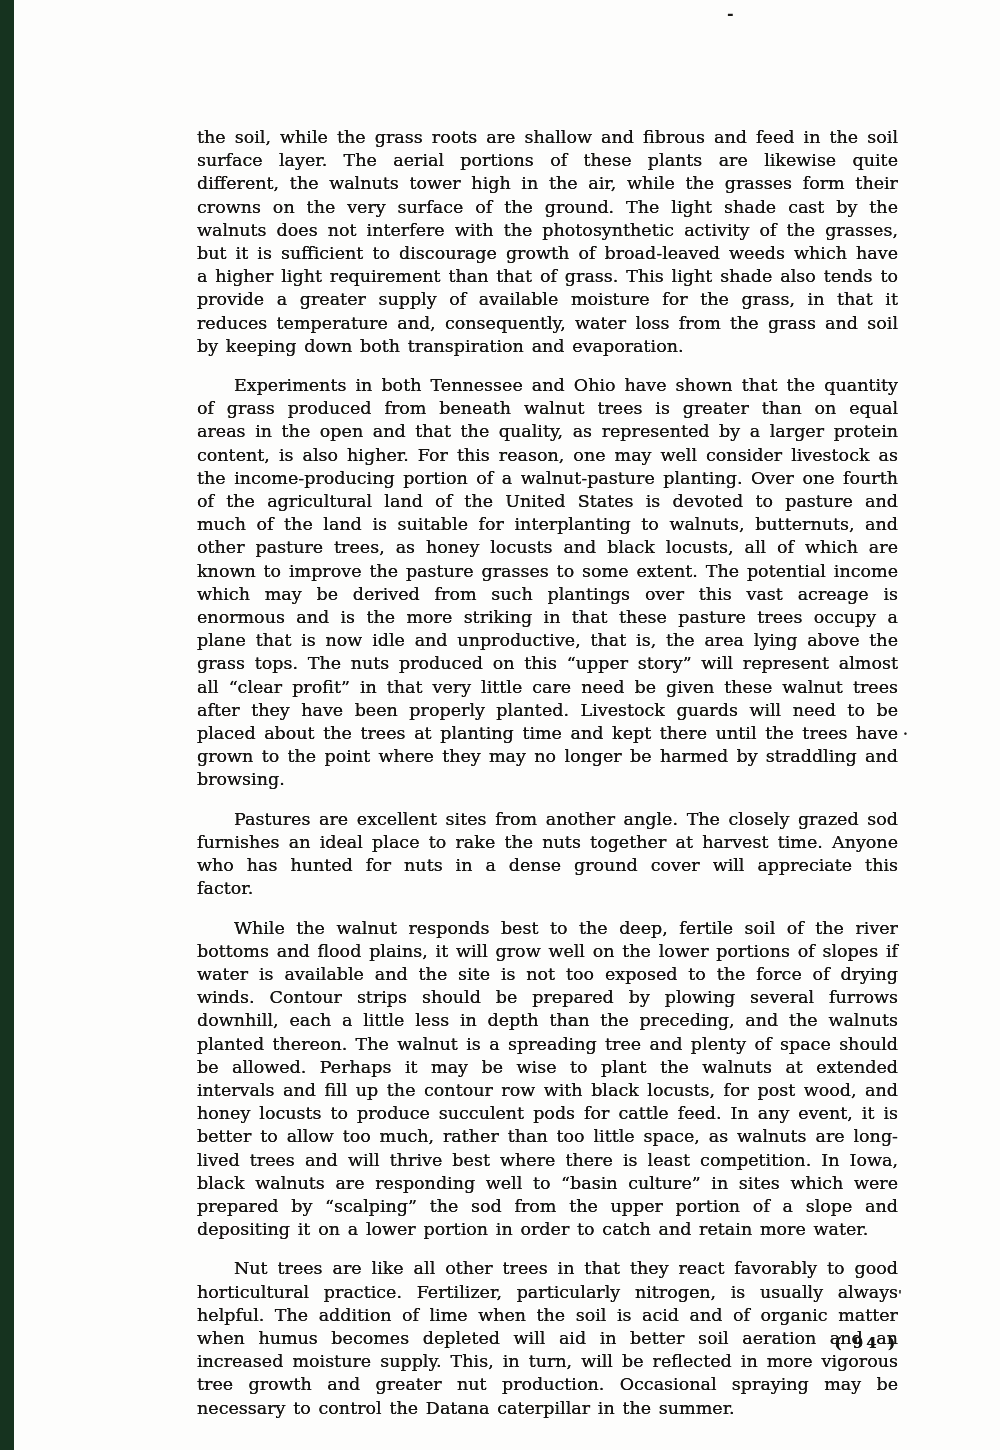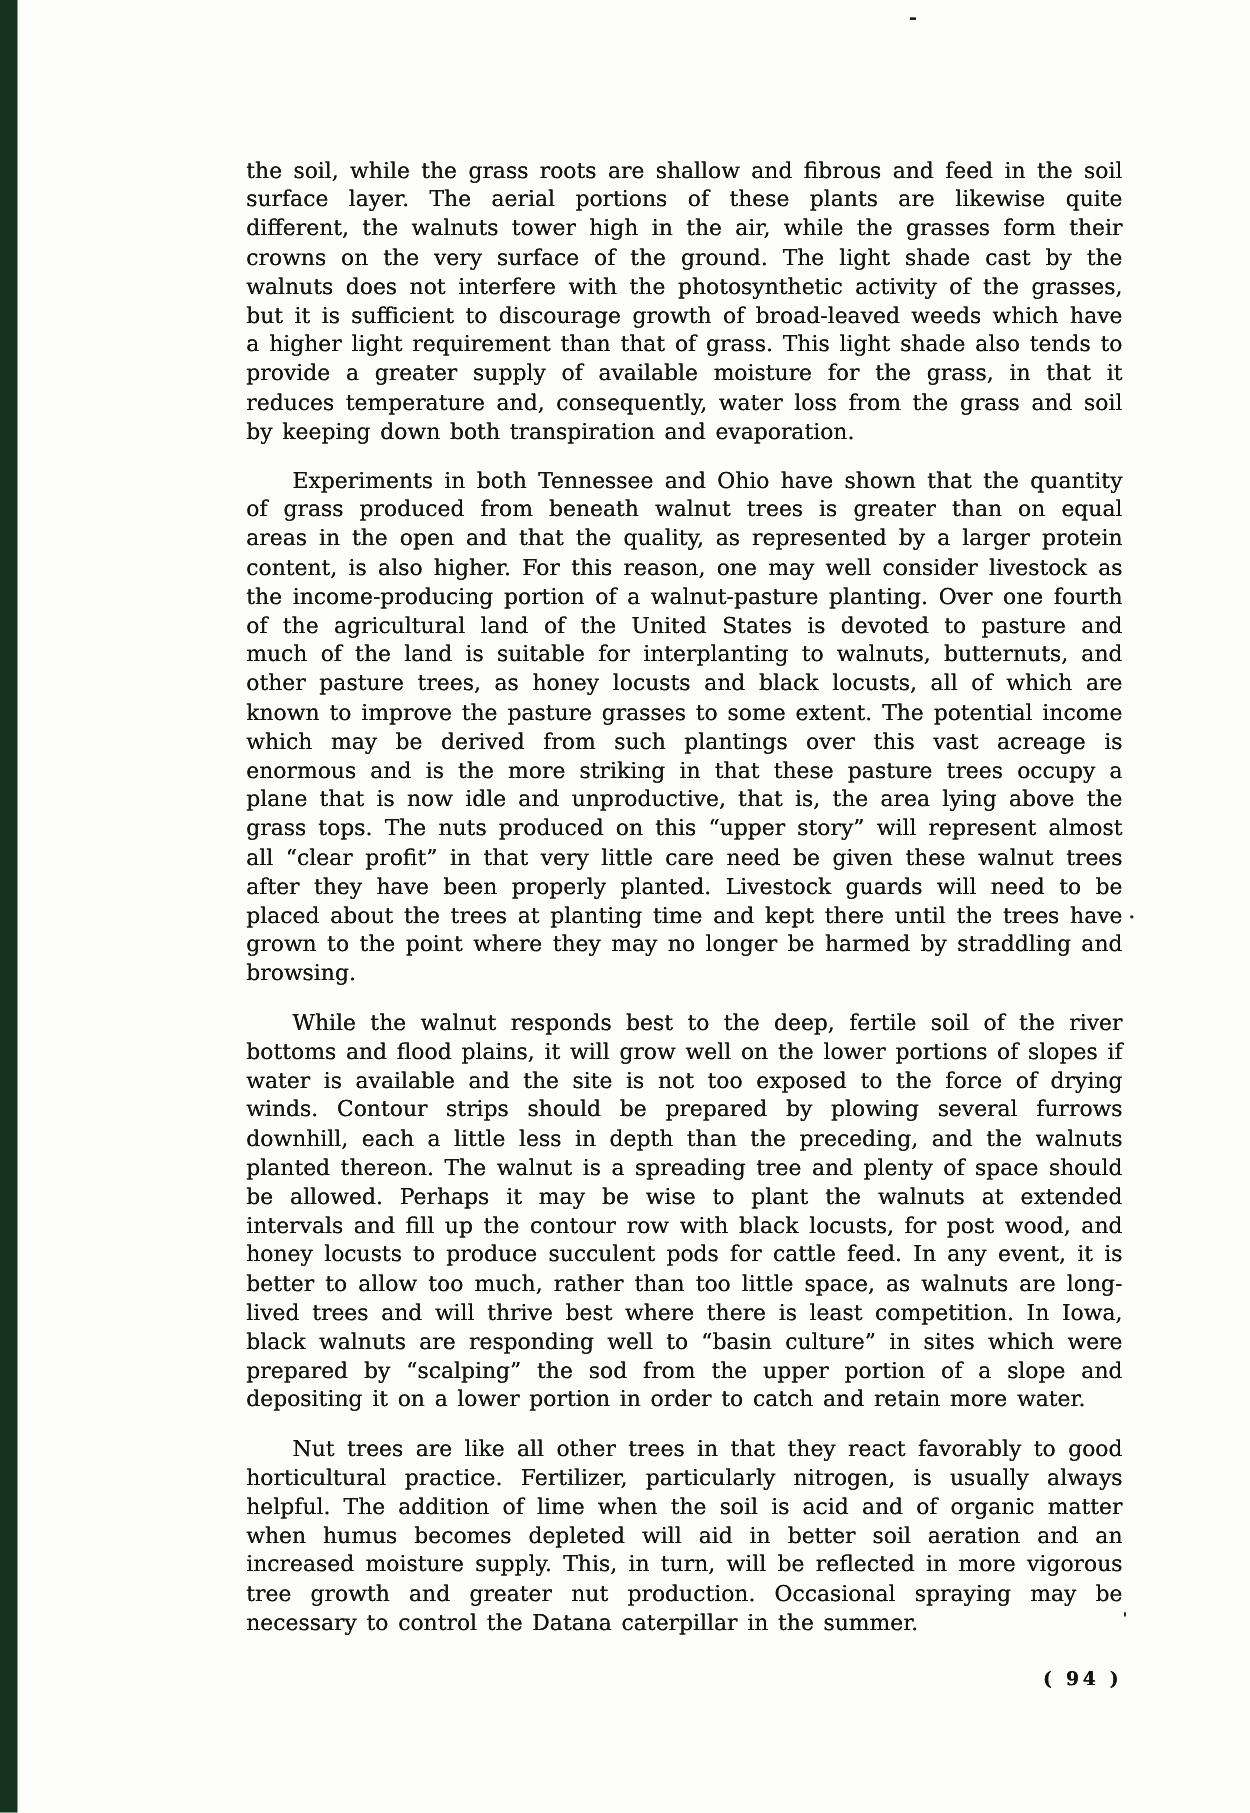--- a/index.html
+++ b/index.html
@@ -68,19 +68,20 @@
 
   <span class="artifact a-top">-</span>
 
   <span class="artifact a-mid">·</span>
 
   <span class="artifact a-bot">'</span>
 
   <div class="text-block">
     <p>the soil, while the grass roots are shallow and fibrous and feed in the soil surface layer. The aerial portions of these plants are likewise quite different, the walnuts tower high in the air, while the grasses form their crowns on the very surface of the ground. The light shade cast by the walnuts does not interfere with the photosynthetic activity of the grasses, but it is sufficient to discourage growth of broad-leaved weeds which have a higher light requirement than that of grass. This light shade also tends to provide a greater supply of available moisture for the grass, in that it reduces temperature and, consequently, water loss from the grass and soil by keeping down both transpiration and evaporation.</p>
     <p class="ind">Experiments in both Tennessee and Ohio have shown that the quantity of grass produced from beneath walnut trees is greater than on equal areas in the open and that the quality, as represented by a larger protein content, is also higher. For this reason, one may well consider livestock as the income-producing portion of a walnut-pasture planting. Over one fourth of the agricultural land of the United States is devoted to pasture and much of the land is suitable for interplanting to walnuts, butternuts, and other pasture trees, as honey locusts and black locusts, all of which are known to improve the pasture grasses to some extent. The potential income which may be derived from such plantings over this vast acreage is enormous and is the more striking in that these pasture trees occupy a plane that is now idle and unproductive, that is, the area lying above the grass tops. The nuts produced on this “upper story” will represent almost all “clear profit” in that very little care need be given these walnut trees after they have been properly planted. Livestock guards will need to be placed about the trees at planting time and kept there until the trees have grown to the point where they may no longer be harmed by straddling and browsing.</p>
+    <p class="ind">Pastures are excellent sites from another angle. The closely grazed sod furnishes an ideal place to rake the nuts together at harvest time. Anyone who has hunted for nuts in a dense ground cover will appreciate this factor.</p>
     <p class="ind">While the walnut responds best to the deep, fertile soil of the river bottoms and flood plains, it will grow well on the lower portions of slopes if water is available and the site is not too exposed to the force of drying winds. Contour strips should be prepared by plowing several furrows downhill, each a little less in depth than the preceding, and the walnuts planted thereon. The walnut is a spreading tree and plenty of space should be allowed. Perhaps it may be wise to plant the walnuts at extended intervals and fill up the contour row with black locusts, for post wood, and honey locusts to produce succulent pods for cattle feed. In any event, it is better to allow too much, rather than too little space, as walnuts are long-lived trees and will thrive best where there is least competition. In Iowa, black walnuts are responding well to “basin culture” in sites which were prepared by “scalping” the sod from the upper portion of a slope and depositing it on a lower portion in order to catch and retain more water.</p>
     <p class="ind">Nut trees are like all other trees in that they react favorably to good horticultural practice. Fertilizer, particularly nitrogen, is usually always helpful. The addition of lime when the soil is acid and of organic matter when humus becomes depleted will aid in better soil aeration and an increased moisture supply. This, in turn, will be reflected in more vigorous tree growth and greater nut production. Occasional spraying may be necessary to control the Datana caterpillar in the summer.</p>
   </div>
 
   <div class="page-number">( 94 )</div>
 
 </div>
 
 </body></html>

